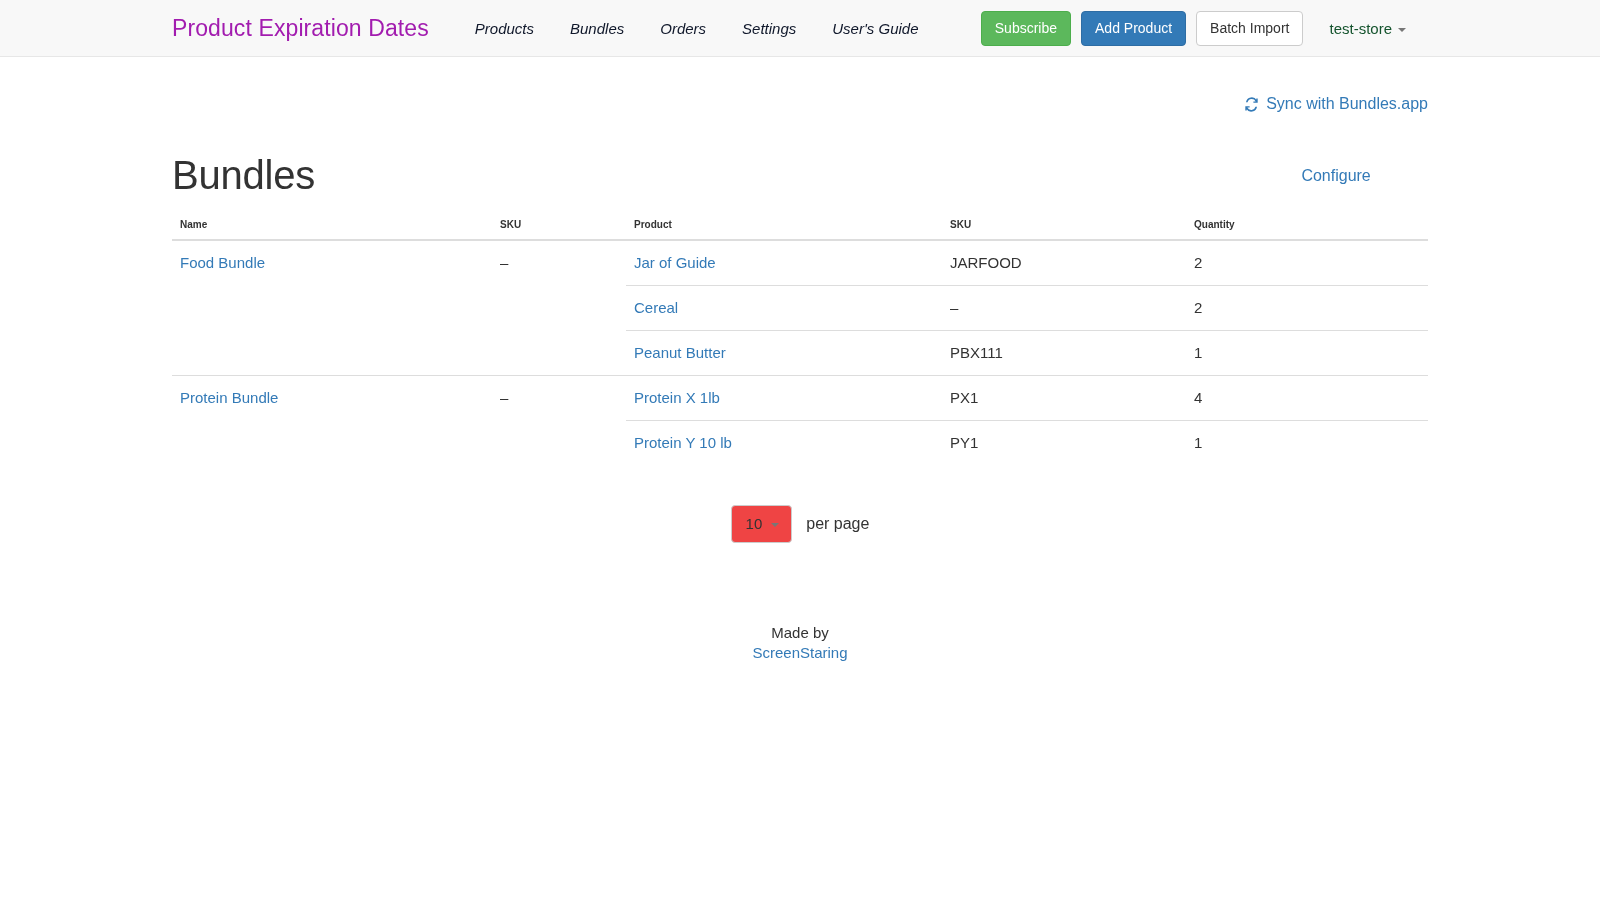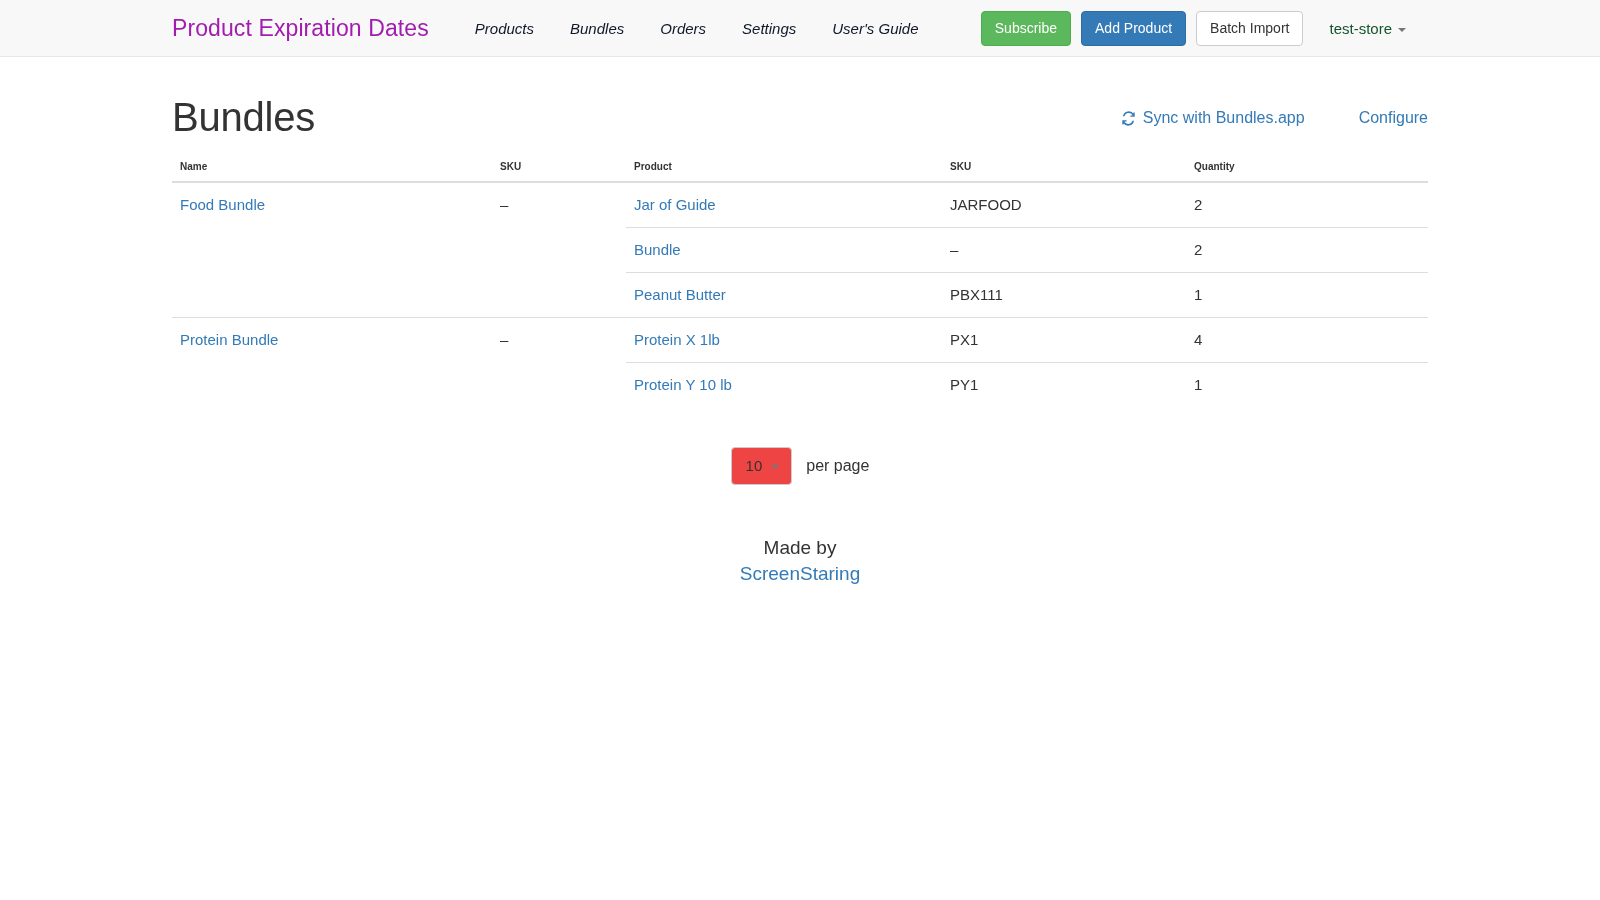--- a/index.html
+++ b/index.html
@@ -119,20 +119,21 @@
     color: #333333;
     margin: 0;
     line-height: 1.1;
     letter-spacing: -0.2px;
   }
   .head-actions {
     display: flex;
     align-items: center;
     gap: 54px;
     padding-bottom: 12px;
+    flex-direction: column;
   }
   .action-link {
     font-size: 16px;
     color: #337ab7;
     text-decoration: none;
     display: inline-flex;
     align-items: center;
     gap: 7px;
     white-space: nowrap;
     cursor: pointer;
@@ -196,23 +197,23 @@
     display: inline-flex;
     align-items: center;
     gap: 9px;
     min-width: 55px;
     cursor: pointer;
   }
   .per-page-label { font-size: 16px; color: #333333; }
 
   
   .footer {
-    margin-top: 50px;
+    margin-top: 80px;
     text-align: center;
-    font-size: 19px;
+    font-size: 15px;
     color: #333333;
     line-height: 1.35;
   }
   .footer a {
     color: #337ab7;
     text-decoration: none;
     cursor: pointer;
   }
 </style>
 </head>
@@ -279,21 +280,21 @@
         <tr class="group-start bundle-first">
           <td><a class="row-link">Food Bundle</a></td>
           <td><span class="dash">–</span></td>
           <td class="sub"><a class="row-link">Jar of Guide</a></td>
           <td class="sub">JARFOOD</td>
           <td class="sub">2</td>
         </tr>
         <tr class="group-cont">
           <td></td>
           <td></td>
-          <td class="sub"><a class="row-link">Bundle</a></td>
+          <td class="sub"><a class="row-link">Cereal</a></td>
           <td class="sub">–</td>
           <td class="sub">2</td>
         </tr>
         <tr class="group-cont">
           <td></td>
           <td></td>
           <td class="sub"><a class="row-link">Peanut Butter</a></td>
           <td class="sub">PBX111</td>
           <td class="sub">1</td>
         </tr>

